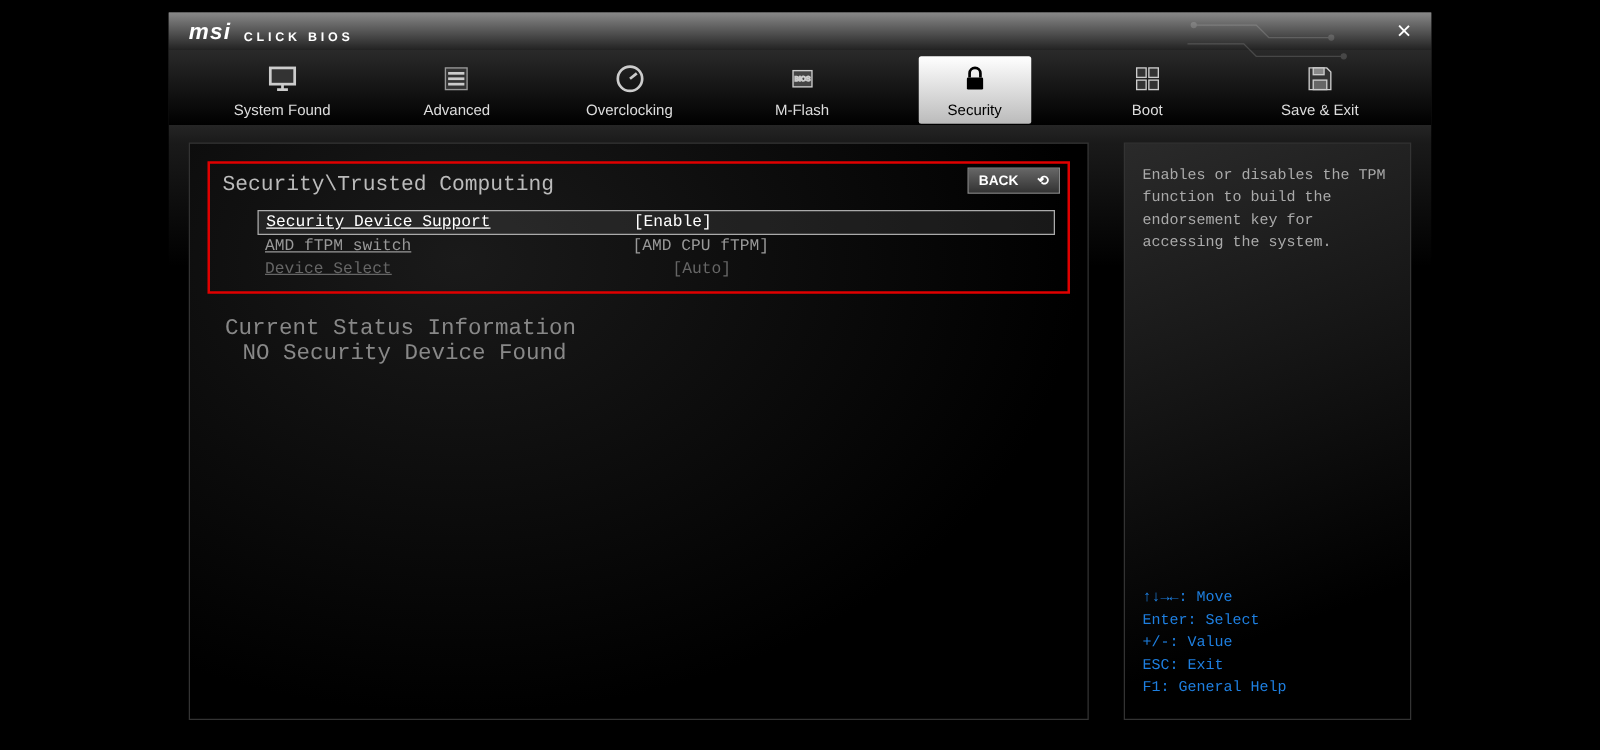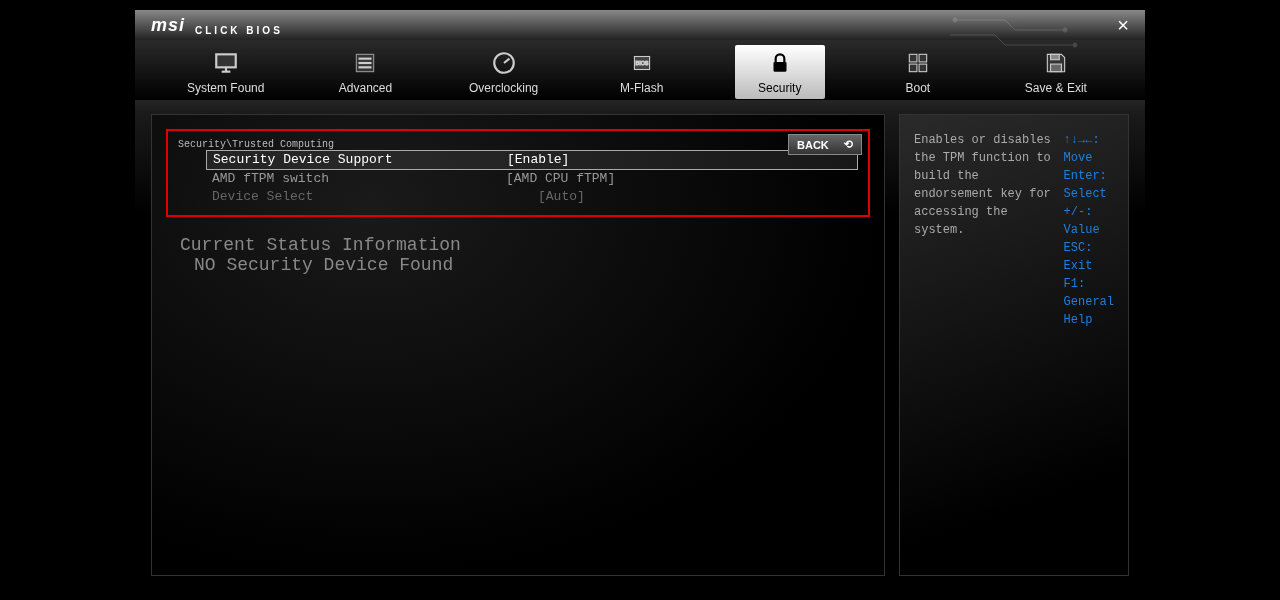--- a/index.html
+++ b/index.html
@@ -100,22 +100,23 @@
     border: 1px solid #333;
     position: relative;
     padding: 14px;
   }
   .highlight-box {
     border: 2px solid #e00000;
     padding: 8px 10px 8px 10px;
     position: relative;
   }
   .breadcrumb {
-    font-size: 10px;
+    font-size: 17px;
     color: #bbb;
+    margin-bottom: 10px;
   }
   .back-btn {
     position: absolute;
     right: 6px;
     top: 3px;
     background: linear-gradient(180deg, #666, #333);
     border: 1px solid #888;
     color: #fff;
     font-family: Arial, sans-serif;
     font-size: 11px;
@@ -130,38 +131,39 @@
     display: flex;
     font-size: 13px;
     line-height: 1.4;
     color: #999;
   }
   .setting-row.selected {
     border: 1px solid #aaa;
     background: rgba(80,80,80,0.3);
     color: #fff;
   }
-  .setting-label { width: 300px; padding-left: 6px; }
+  .setting-label { width: 300px; padding-left: 6px; text-decoration: underline; }
   .setting-value { }
   .setting-row.disabled { color: #666; gap: 32px; }
   .status-section {
     margin-top: 18px;
     padding-left: 14px;
     font-size: 18px;
     color: #888;
   }
   .side-panel {
     width: 230px;
     background: linear-gradient(160deg, #2a2a2a 0%, #000 80%);
     border: 1px solid #333;
     padding: 16px 14px;
     display: flex;
-    flex-direction: row;
+    flex-direction: column;
     justify-content: space-between;
     font-size: 12px;
+    margin-left: 14px;
   }
   .help-text { color: #aaa; line-height: 1.5; }
   .key-hints { color: #1e7fe0; line-height: 1.5; }
   .circuit-deco {
     position: absolute;
     top: 0; right: 0;
     width: 200px;
     height: 100px;
     opacity: 0.15;
     pointer-events: none;

